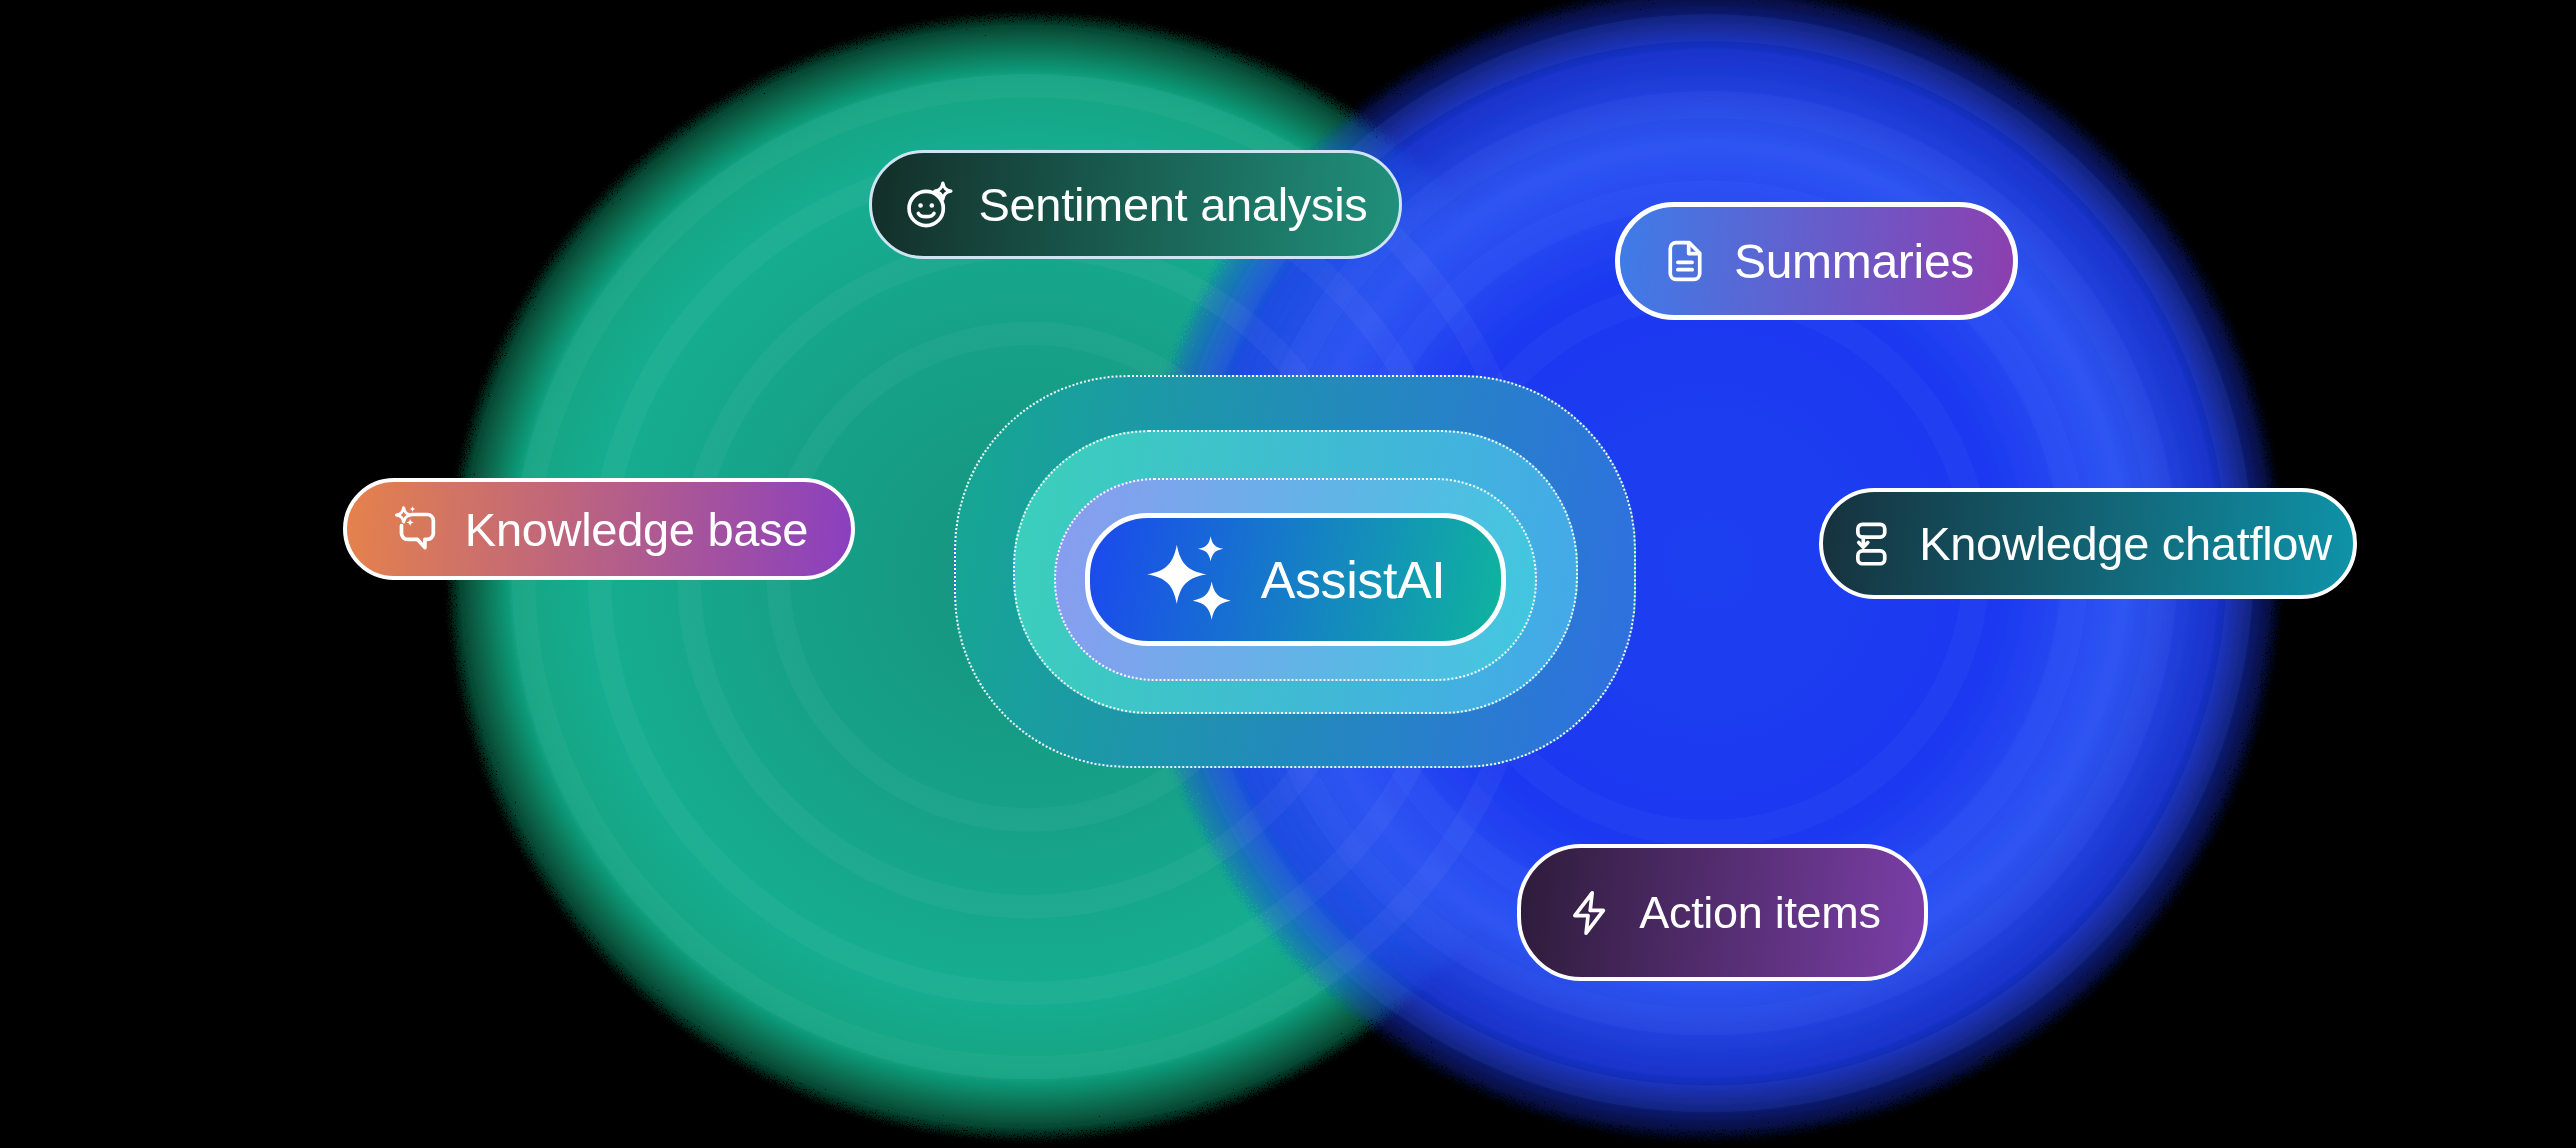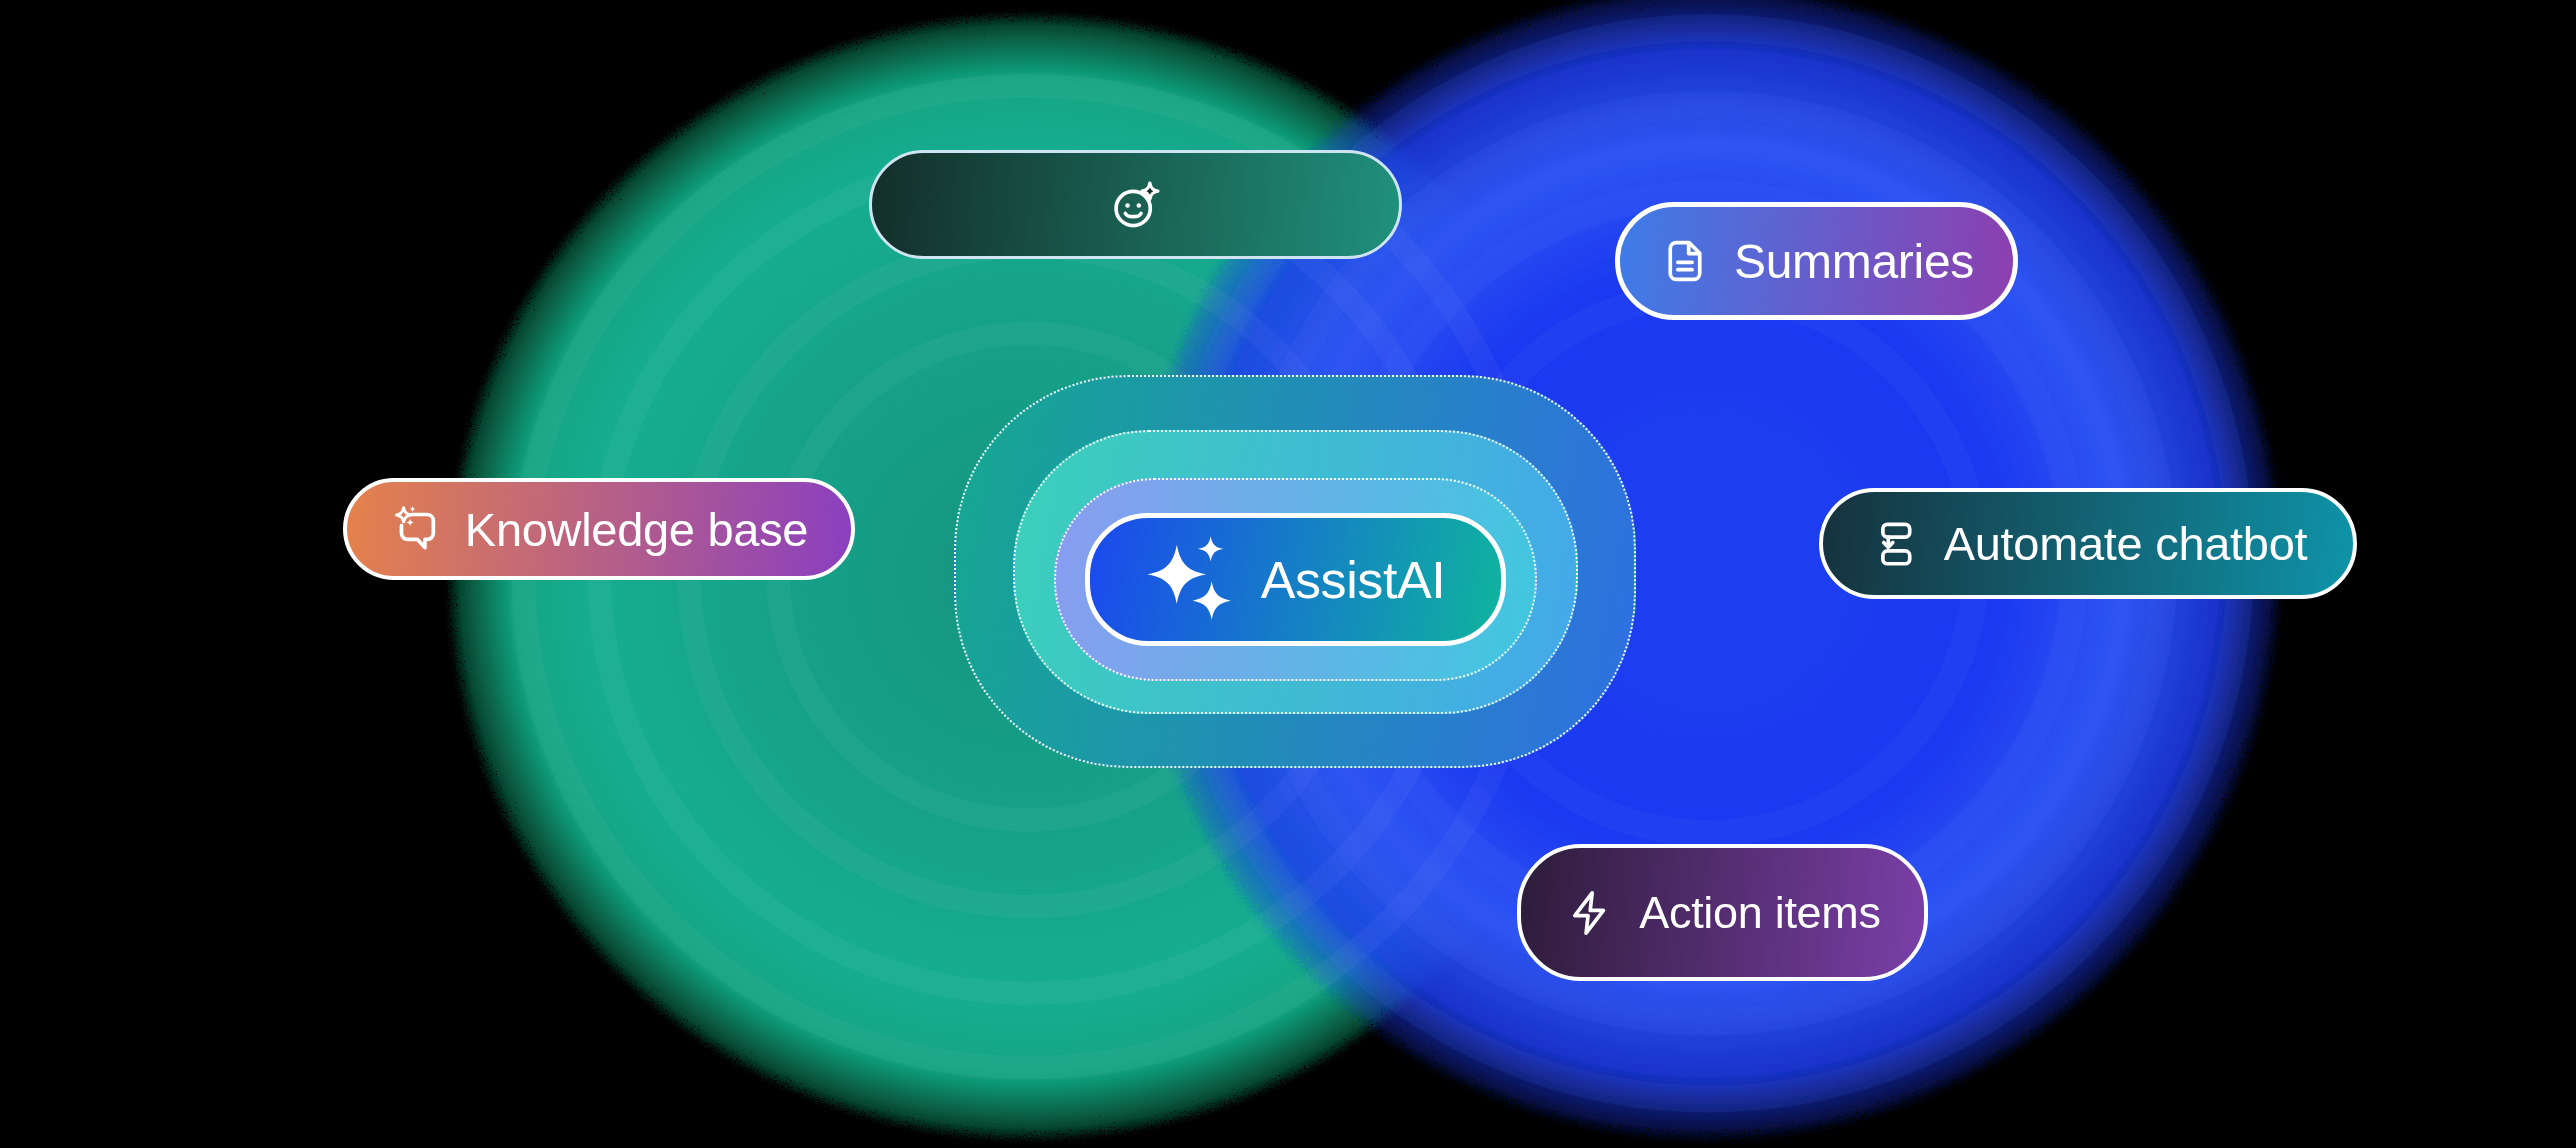--- a/index.html
+++ b/index.html
@@ -109,20 +109,21 @@
   </div>
 
   <div class="feature-pill f-sentiment" style="background: linear-gradient(95deg, rgb(19, 46, 41), rgb(32, 145, 124)); border-color: rgb(207, 228, 242);">
     <svg class="picon" viewBox="0 0 24 24" aria-hidden="true">
       <circle cx="10.7" cy="13.6" r="7.9" fill="none" stroke="#fff" stroke-width="1.7"></circle>
       <circle cx="8.1" cy="12.2" r="1.05" fill="#fff"></circle>
       <circle cx="13.3" cy="12.2" r="1.05" fill="#fff"></circle>
       <path d="M7.1 15.9 C8.1 17.9 13.3 17.9 14.3 15.9" fill="none" stroke="#fff" stroke-width="1.7" stroke-linecap="round"></path>
       <path d="M18.4 1.9 C18.84 4.27 19.73 5.16 22.1 5.6 C19.73 6.04 18.84 6.93 18.4 9.3 C17.96 6.93 17.07 6.04 14.7 5.6 C17.07 5.16 17.96 4.27 18.4 1.9 Z" fill="#143129" stroke="#fff" stroke-width="1.5" stroke-linejoin="round"></path>
     </svg>
+    <span class="lbl">Sentiment analysis</span>
   </div>
 
   <div class="feature-pill f-summaries" style="background: linear-gradient(95deg, rgb(62, 124, 232), rgb(141, 63, 174)); border-color: rgb(255, 255, 255);">
     <svg class="picon" viewBox="0 0 24 24" aria-hidden="true">
       <path d="M13.9 3.5 H7.9 C6.4 3.5 5.2 4.7 5.2 6.2 V17.8 C5.2 19.3 6.4 20.5 7.9 20.5 H16.1 C17.6 20.5 18.8 19.3 18.8 17.8 V8.4 L13.9 3.5 Z" fill="none" stroke="#fff" stroke-width="1.7" stroke-linejoin="round"></path>
       <path d="M13.7 3.8 V8.6 H18.6" fill="none" stroke="#fff" stroke-width="1.7" stroke-linejoin="round"></path>
       <path d="M8.7 12.6 H15.3 M8.7 16 H15.3" fill="none" stroke="#fff" stroke-width="1.7" stroke-linecap="round"></path>
     </svg>
     <span class="lbl">Summaries</span>
   </div>
@@ -137,21 +138,21 @@
     <span class="lbl">Knowledge base</span>
   </div>
 
   <div class="feature-pill f-chatflow" style="background: linear-gradient(95deg, rgb(22, 50, 62), rgb(15, 147, 168)); border-color: rgb(255, 255, 255);">
     <svg class="picon" viewBox="0 0 24 24" aria-hidden="true">
       <rect x="6.4" y="2.9" width="12.4" height="5.9" rx="2.1" fill="none" stroke="#fff" stroke-width="1.7"></rect>
       <rect x="6.4" y="15.2" width="12.4" height="5.9" rx="2.1" fill="none" stroke="#fff" stroke-width="1.7"></rect>
       <path d="M8.9 8.8 V12.9" fill="none" stroke="#fff" stroke-width="1.7" stroke-linecap="round"></path>
       <path d="M6.8 11.3 L8.9 13.5 L11 11.3" fill="none" stroke="#fff" stroke-width="1.7" stroke-linecap="round" stroke-linejoin="round"></path>
     </svg>
-    <span class="lbl">Automate chatbot</span>
+    <span class="lbl">Knowledge chatflow</span>
   </div>
 
 
   <div class="feature-pill f-action" style="background: linear-gradient(95deg, rgb(46, 28, 58), rgb(123, 63, 168)); border-color: rgb(255, 255, 255);">
     <svg class="picon" viewBox="0 0 24 24" aria-hidden="true">
       <path d="M13 2.7 L5 13.2 H11.1 L10.2 21.3 L18.2 10.8 H12.1 L13 2.7 Z" fill="none" stroke="#fff" stroke-width="1.7" stroke-linejoin="round"></path>
     </svg>
     <span class="lbl">Action items</span>
   </div>
 

